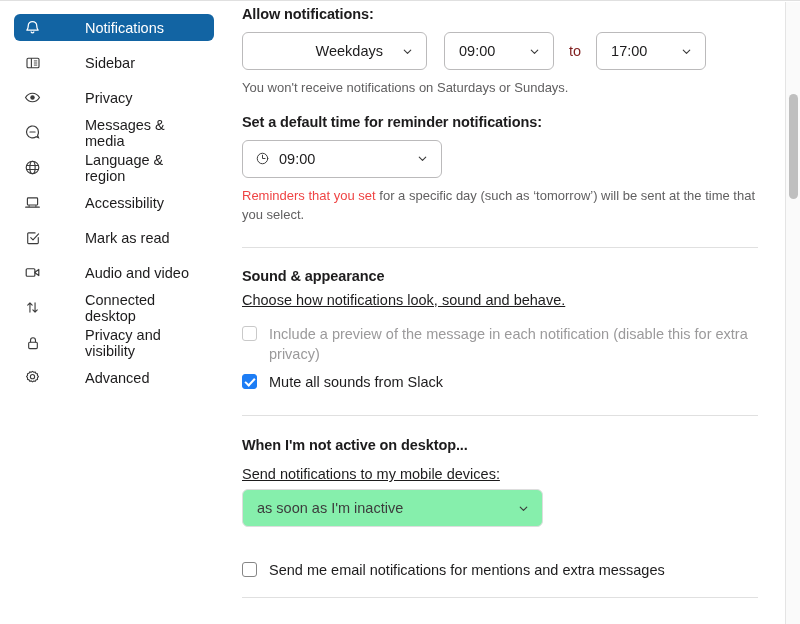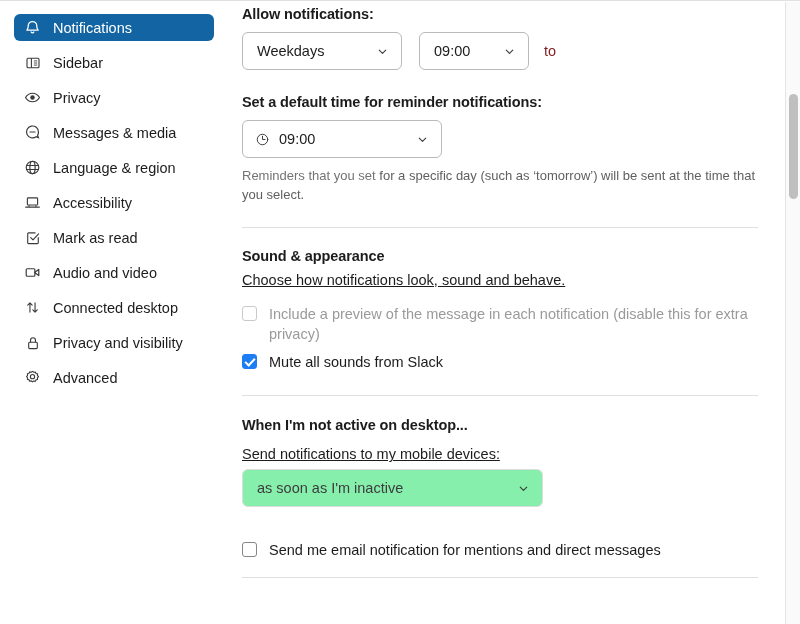--- a/index.html
+++ b/index.html
@@ -38,20 +38,21 @@
     align-items: center;
     height: 27px;
     margin: 0 14px 0 14px;
     padding: 0 10px;
     border-radius: 6px;
     box-sizing: border-box;
     font-size: 14.5px;
     color: #1d1c1d;
     cursor: pointer;
     margin-bottom: 8px;
+    gap: 32px;
   }
   .nav-item .nav-ico {
     width: 17px;
     height: 17px;
     flex: 0 0 17px;
     margin-right: 12px;
     display: flex;
     align-items: center;
     justify-content: center;
   }
@@ -87,21 +88,21 @@
     margin: 0 0 7px 0;
     text-decoration: underline;
   }
   .helper {
     font-size: 13px;
     color: #616061;
     margin: 9px 0 0 0;
     line-height: 1.45;
   }
   .helper a {
-    color: #737373;
+    color: #ef4444;
     text-decoration: none;
   }
 
   .row {
     display: flex;
     align-items: center;
   }
 
   
   .select {
@@ -114,21 +115,21 @@
     justify-content: space-between;
     padding: 0 12px 0 14px;
     box-sizing: border-box;
     font-size: 14.5px;
     color: #1d1c1d;
     cursor: pointer;
     position: relative;
   }
   .select .sel-txt { white-space: nowrap; }
   .select .chev { margin-left: 18px; display: flex; align-items: center; }
-  .sel-weekdays { width: 160px; }
+  .sel-weekdays { width: 185px; justify-content: flex-end; }
   .sel-from { width: 110px; margin-left: 17px; }
   .sel-to { width: 110px; margin-left: 15px; }
   .to-word {
     font-size: 14.5px;
     color: #7f1d1d;
     margin-left: 15px;
   }
   .sel-reminder { width: 200px; padding-left: 12px; }
   .sel-reminder .clock { margin-right: 9px; display:flex; align-items:center; }
   .sel-reminder .sel-left { display:flex; align-items:center; }
@@ -352,25 +353,34 @@
             <span class="sel-txt">09:00</span>
             <span class="chev">
               <svg width="13" height="13" viewBox="0 0 20 20" fill="none" stroke="#3a3a3a" stroke-width="1.7" stroke-linecap="round" stroke-linejoin="round">
                   <path d="M5 8l5 5 5-5"></path>
                 </svg>
             </span>
           </div>
 
           <span class="to-word">to</span>
 
-        </div>
-
+          <div class="select sel-to">
+            <span class="sel-txt">17:00</span>
+            <span class="chev">
+              <svg width="13" height="13" viewBox="0 0 20 20" fill="none" stroke="#3a3a3a" stroke-width="1.7" stroke-linecap="round" stroke-linejoin="round">
+                  <path d="M5 8l5 5 5-5"></path>
+                </svg>
+            </span>
+          </div>
+        </div>
+
+        <p class="helper">You won't receive notifications on Saturdays or Sundays.</p>
       </section>
 
-      <section style="margin-top:24px;">
+      <section style="margin-top:16px;">
         <div class="label-strong">Set a default time for reminder notifications:</div>
 
         <div class="select sel-reminder">
           <span class="sel-left">
             <span class="clock">
               <svg width="15" height="15" viewBox="0 0 20 20" fill="none" stroke="#3a3a3a" stroke-width="1.3" stroke-linecap="round">
                 <circle cx="10" cy="10" r="7"></circle>
                 <path d="M10 5.6V10h3.4"></path>
               </svg>
             </span>
@@ -413,21 +423,21 @@
           <span class="sel-txt">as soon as I'm inactive</span>
           <span class="chev">
             <svg width="13" height="13" viewBox="0 0 20 20" fill="none" stroke="#3a3a3a" stroke-width="1.7" stroke-linecap="round" stroke-linejoin="round">
                 <path d="M5 8l5 5 5-5"></path>
               </svg>
           </span>
         </div>
 
         <div class="cbrow" style="margin-top:33px;">
           <span class="cbox"></span>
-          <span class="cblabel">Send me email notification for mentions and direct messages</span>
+          <span class="cblabel">Send me email notifications for mentions and extra messages</span>
         </div>
       </section>
 
       <hr class="divider" style="margin-top:16px;">
 
     </div>
   </main>
 
   <div class="scroll-track">
     <div class="scroll-thumb" style="top: 92px; height: 105px;"></div>

